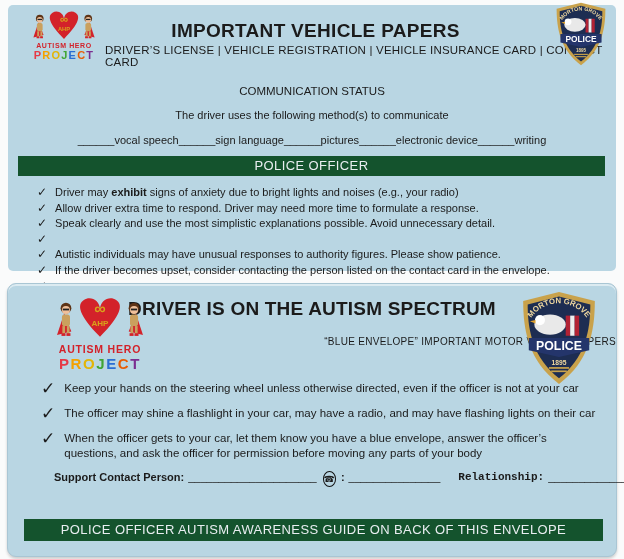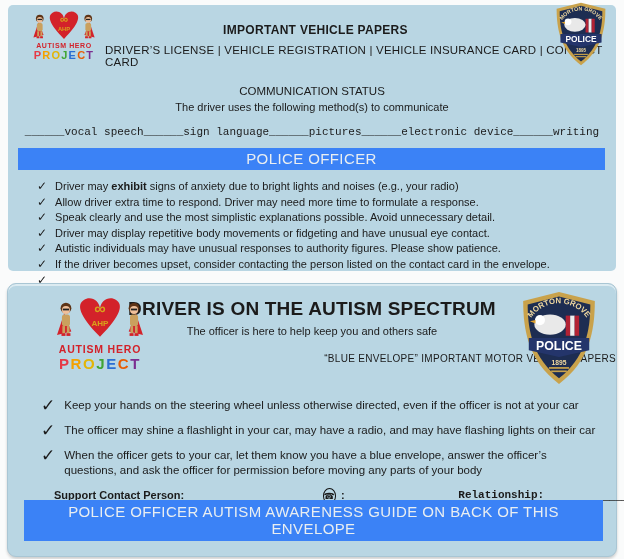--- a/index.html
+++ b/index.html
@@ -23,29 +23,29 @@
   }
   .card-bottom {
     left:7px; top:283px; width:610px; height:274px;
     border-radius:9px;
     border:1px solid #a9c6d4;
     box-shadow:0 2px 3px rgba(0,0,0,.18), inset 0 2px 0 rgba(255,255,255,.5);
     padding-top:14px;
   }
 
   
-  .t-title { text-align:center; font-size:12px; font-weight:bold; letter-spacing:.3px; line-height:15px;padding-left:7px; }
+  .t-title { text-align:center; font-size:19px; font-weight:bold; letter-spacing:.3px; line-height:15px;padding-left:7px; }
   .t-docs  { margin:6px 0 0 97px; font-size:11.5px; letter-spacing:.2px; }
   .t-comm  { text-align:center; font-size:11.5px; font-weight:normal; margin-top:17px; }
-  .t-inst  { text-align:center; font-size:11px; margin-top:4px; }
-  .methods { display:flex; justify-content:center; font-size:11px; margin-top:13px;font-family:Liberation Mono, monospace; }
+  .t-inst  { text-align:center; font-size:11px; margin-top:12px; }
+  .methods { display:flex; justify-content:center; font-size:11px; margin-top:13px; }
   .methods .blank { letter-spacing:0; }
   .bar {
-    background:#3b82f6; color:#e9eef1; text-align:center;
-    font-size:15px; letter-spacing:.4px; padding:2px 0 3px;
+    background:#14532d; color:#e9eef1; text-align:center;
+    font-size:13px; letter-spacing:.4px; padding:2px 0 3px;
   }
   .bar-top { margin:10px 11px 0 10px; }
   ul.checks { list-style:none; margin:9px 0 0; padding:0 20px 0 29px; }
   ul.checks li { display:flex; gap:8px; font-size:11px; line-height:15.6px; }
   .ck { font-weight:bold; font-size:12px; flex:0 0 auto; }
 
   
   .logo { position:absolute; text-align:center; }
   .logo-small { left:8px; top:2px; width:96px; }
   .logo-small .l1 { font-size:7px;  font-weight:bold; color:#d3222a; letter-spacing:.6px; margin-top:-2px; }
@@ -62,21 +62,21 @@
   .badge svg, .logo svg { display:block; margin:0 auto; }
 
   
   .b-title { text-align:center; font-size:19px; font-weight:bold; letter-spacing:.2px; line-height:22px; }
   .b-sub   { text-align:center; font-size:11px; margin-top:5px; }
   .b-tag   { text-align:right; font-size:10px; letter-spacing:.3px; margin-top:16px; }
   ul.checks-b { list-style:none; margin:34px 18px 0 33px; padding:0; }
   ul.checks-b li { display:flex; gap:9px; font-size:11.5px; line-height:15px; margin-bottom:10px; }
   .ck-b { font-weight:bold; font-size:17px; line-height:15px; flex:0 0 auto; }
   .support {
-    display:flex; align-items:center; gap:4px;
+    display:flex; align-items:flex-start; gap:4px;
     margin:2px 0 0 46px; font-size:11px; white-space:nowrap;
   }
   .support .lbl { font-weight:bold; }
   .phone-circle {
     display:inline-flex; align-items:center; justify-content:center;
     width:16px; height:16px; border:1.5px solid #111; border-radius:50%;
     font-size:9px; line-height:1; margin:0 1px -3px 2px; background:#b9d6e3;
   }
   .bar-bottom { position:absolute; left:16px; right:13px; bottom:15px; padding:3px 0 4px; }
 </style>
@@ -163,21 +163,20 @@
     <li>
         <span class="ck">✓</span>
         <span class="tx">Allow driver extra time to respond. Driver may need more time to formulate a response.</span>
       </li>
     <li>
         <span class="ck">✓</span>
         <span class="tx">Speak clearly and use the most simplistic explanations possible. Avoid unnecessary detail.</span>
       </li>
     <li>
         <span class="ck">✓</span>
-        <span class="tx">Driver may display repetitive body movements or fidgeting and have unusual eye contact.</span>
       </li>
     <li>
         <span class="ck">✓</span>
         <span class="tx">Autistic individuals may have unusual responses to authority figures. Please show patience.</span>
       </li>
     <li>
         <span class="ck">✓</span>
         <span class="tx">If the driver becomes upset, consider contacting the person listed on the contact card in the envelope.</span>
       </li>
     <li>
@@ -236,21 +235,20 @@
       <path d="M8 42 L62 42 L62 53 L35 59 L8 53 Z" fill="#24356b"></path>
       <text font-size="7" font-weight="bold" fill="#f0d9a0"><textPath href="#arc2" startOffset="50%" text-anchor="middle">MORTON GROVE</textPath></text>
       <text x="35" y="53" text-anchor="middle" font-size="11" font-weight="bold" fill="#ffffff">POLICE</text>
       <text x="35" y="66" text-anchor="middle" font-size="6" font-weight="bold" fill="#f0d9a0">1895</text>
       <rect x="26" y="68" width="18" height="1.5" fill="#c9a24b"></rect>
       <rect x="28" y="71" width="14" height="1.5" fill="#c9a24b"></rect>
     </svg>
   </div>
 
   <div class="b-title">DRIVER IS ON THE AUTISM SPECTRUM</div>
-  <div class="b-sub">The officer is here to help keep you and others safe</div>
   <div class="b-tag">“BLUE ENVELOPE” IMPORTANT MOTOR VEHICLE PAPERS</div>
 
   <ul class="checks-b">
     <li>
         <span class="ck-b">✓</span>
         <span class="tx">Keep your hands on the steering wheel unless otherwise directed, even if the officer is not at your car</span>
       </li>
     <li>
         <span class="ck-b">✓</span>
         <span class="tx">The officer may shine a flashlight in your car, may have a radio, and may have flashing lights on their car</span>

